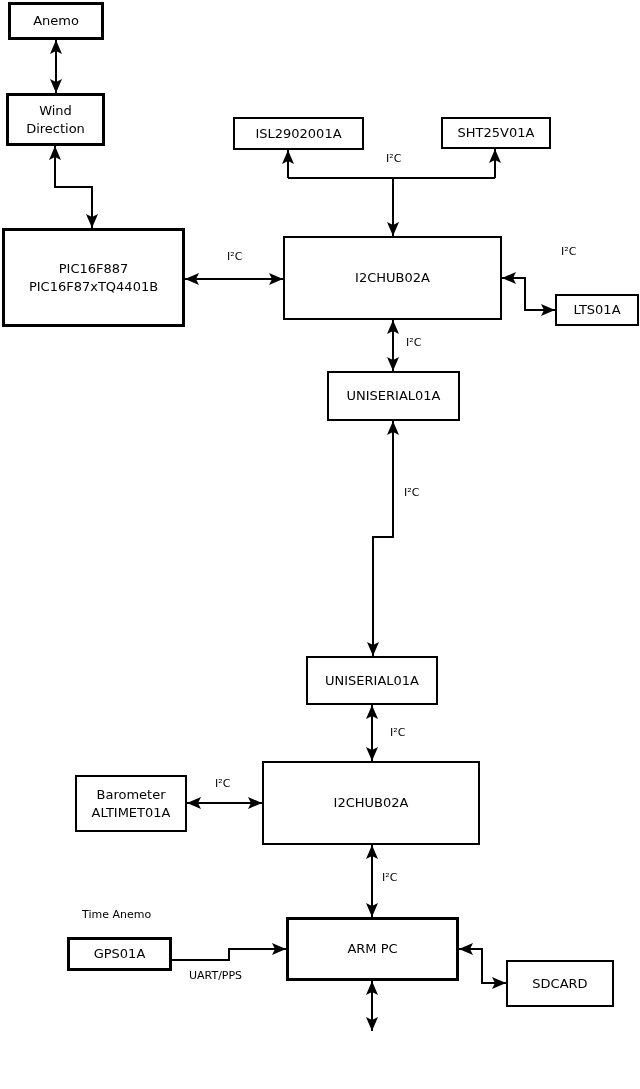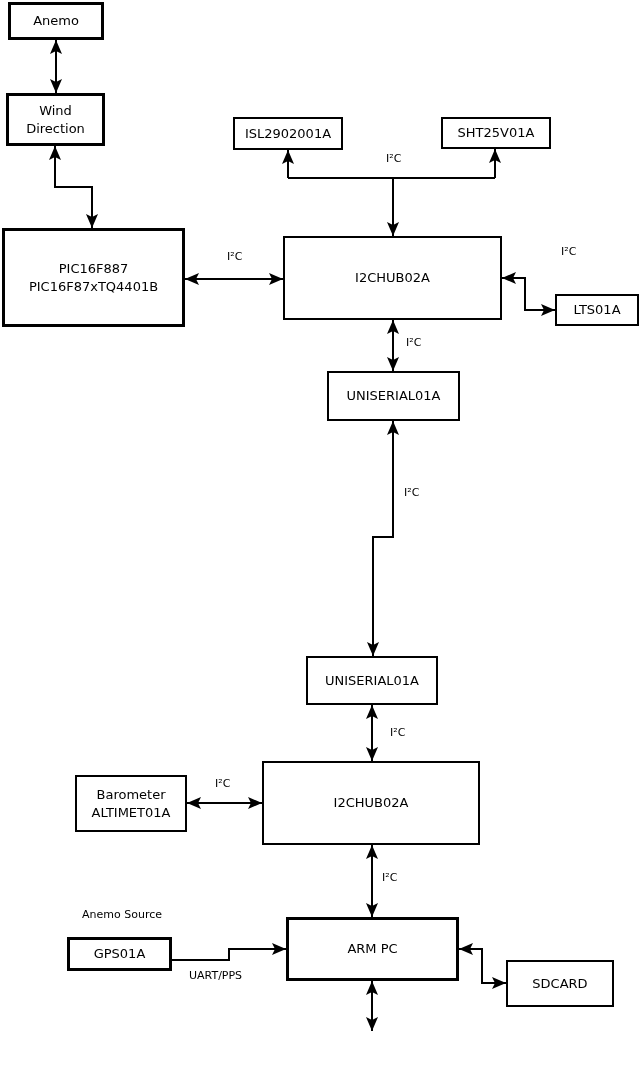--- a/index.html
+++ b/index.html
@@ -76,21 +76,21 @@
   <div class="node heavy" style="left:6px;top:93px;width:99px;height:53px;">
     <span>Wind
 Direction</span>
   </div>
 
   <div class="node heavy" style="left:2px;top:228px;width:183px;height:99px;">
     <span>PIC16F887
 PIC16F87xTQ4401B</span>
   </div>
 
-  <div class="node" style="left:233px;top:117px;width:110px;height:33px;">
+  <div class="node" style="left:233px;top:117px;width:131px;height:33px;">
     <span>ISL2902001A</span>
   </div>
 
   <div class="node" style="left:441px;top:117px;width:110px;height:32px;">
     <span>SHT25V01A</span>
   </div>
 
   <div class="node" style="left:283px;top:236px;width:219px;height:84px;">
     <span>I2CHUB02A</span>
   </div>
@@ -130,16 +130,16 @@
 
 
   <span class="edge-label" style="left:386px;top:153px;">I²C</span>
   <span class="edge-label" style="left:227px;top:251px;">I²C</span>
   <span class="edge-label" style="left:561px;top:246px;">I²C</span>
   <span class="edge-label" style="left:406px;top:337px;">I²C</span>
   <span class="edge-label" style="left:404px;top:487px;">I²C</span>
   <span class="edge-label" style="left:390px;top:727px;">I²C</span>
   <span class="edge-label" style="left:215px;top:778px;">I²C</span>
   <span class="edge-label" style="left:382px;top:872px;">I²C</span>
-  <span class="edge-label" style="left:82px;top:909px;">Anemo Source</span>
+  <span class="edge-label" style="left:82px;top:909px;">Time Anemo</span>
   <span class="edge-label" style="left:189px;top:970px;">UART/PPS</span>
 
 </div>
 
 </body></html>

